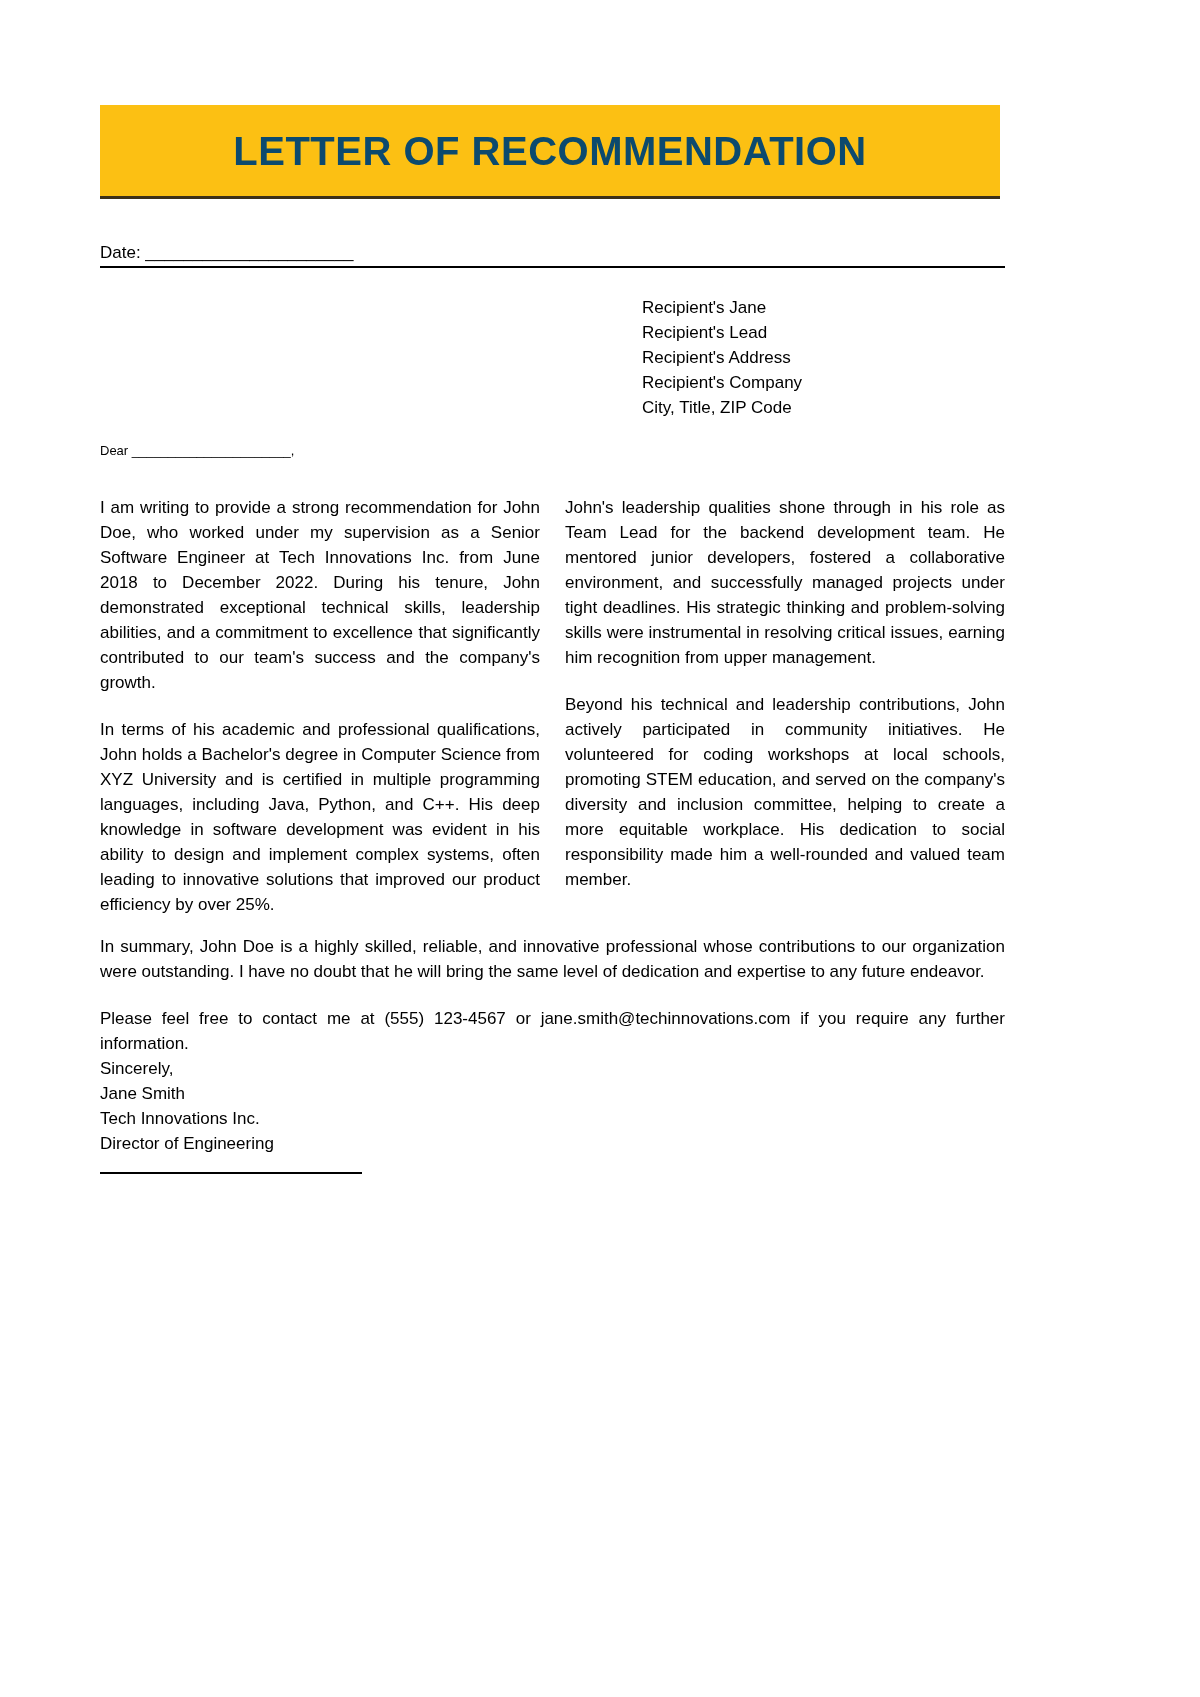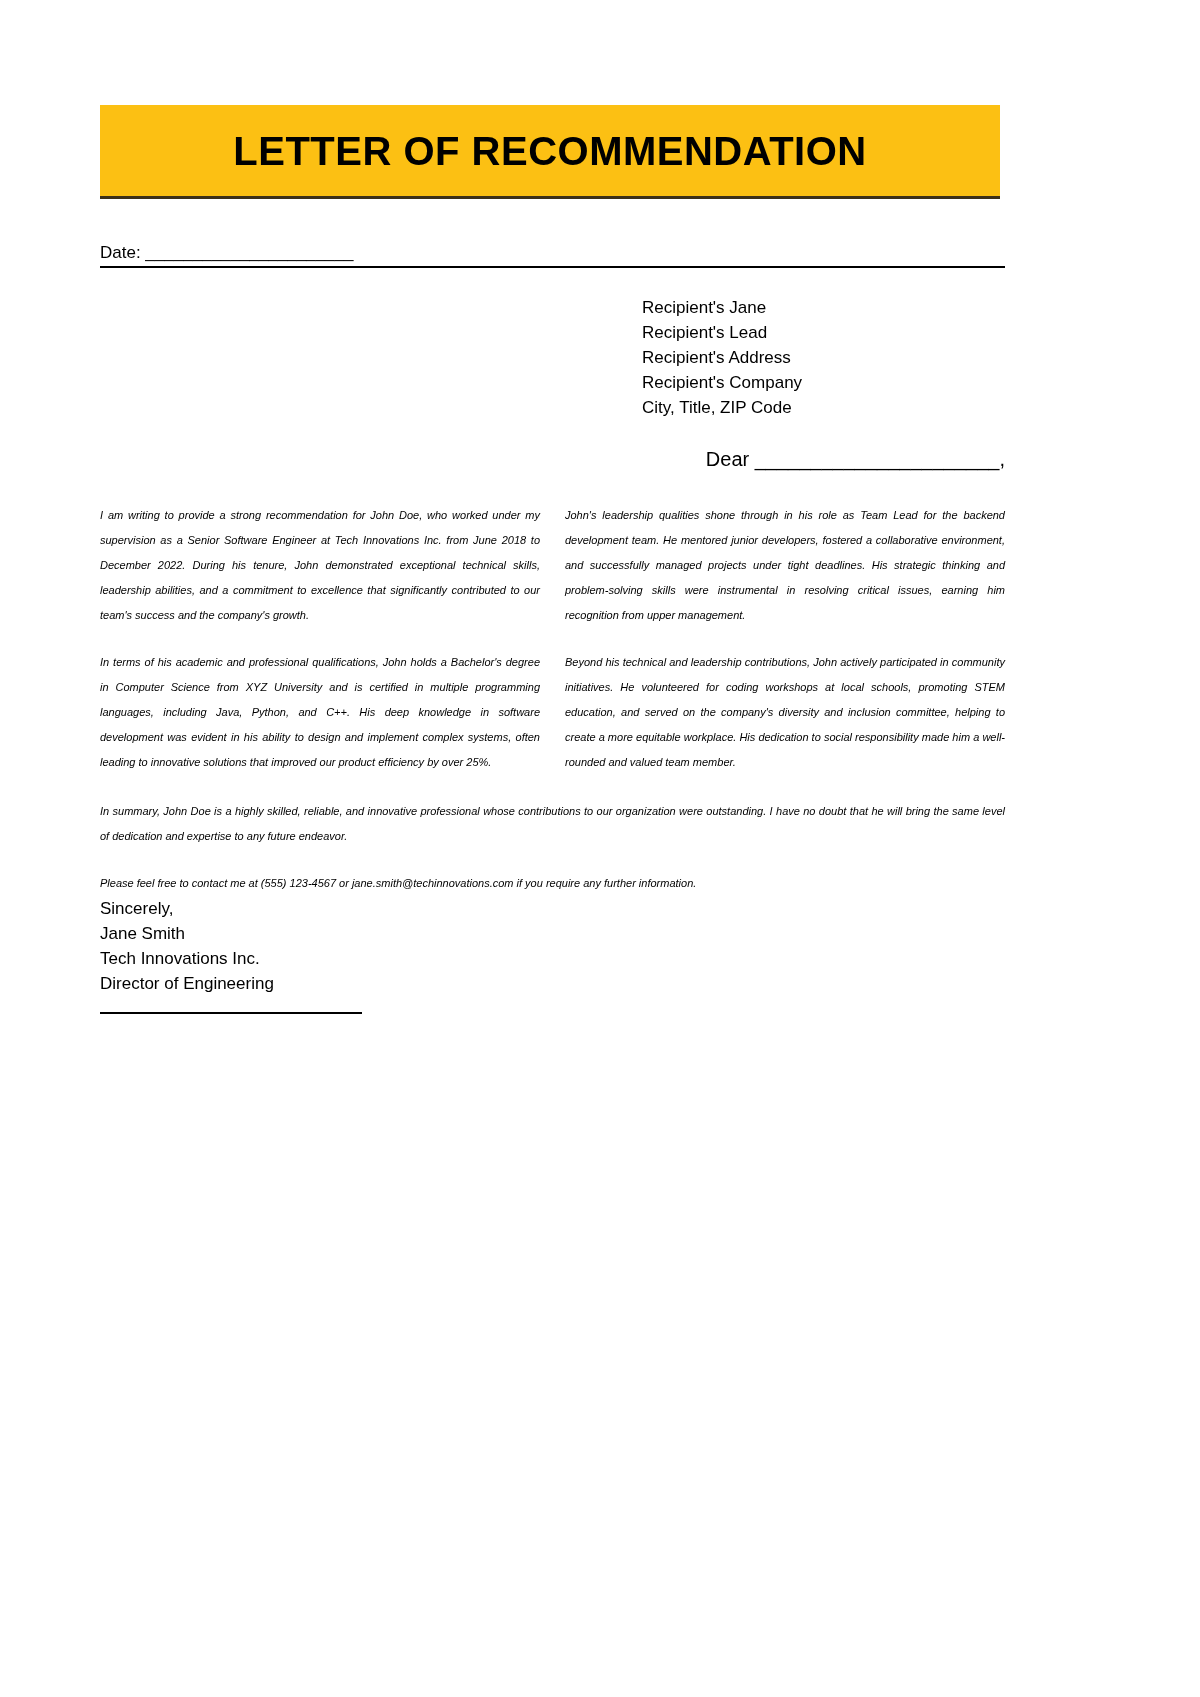--- a/index.html
+++ b/index.html
@@ -36,21 +36,21 @@
     background: #FCC013;
     display: flex;
     align-items: center;
     justify-content: center;
     border-bottom: 3px solid #3d3017;
   }
   .title-banner .title-text {
     font-size: 40px;
     font-weight: bold;
     letter-spacing: 0.5px;
-    color: #000000;
+    color: #0c4a6e;
     line-height: 1;
     white-space: nowrap;
   }
 
   
   .date-row {
     position: relative;
     margin-top: 43px;
     width: 905px;
     height: 30px;
@@ -79,55 +79,53 @@
     width: 363px;
   }
   .recipient-line {
     font-size: 17px;
     line-height: 25px;
     white-space: pre;
   }
 
   
   .salutation {
-    margin-top: 28px;
-    font-size: 20px;
+    margin-top: 20px;
+    font-size: 13px;
     line-height: 22px;
     white-space: pre;
-    text-align: right;
   }
 
   
   .columns {
     margin-top: 33px;
     width: 905px;
     display: flex;
     justify-content: space-between;
   }
   .col {
     width: 440px;
   }
   .col p,
   .full p {
     margin: 0 0 22px 0;
-    font-size: 11px;
+    font-size: 17px;
     line-height: 25px;
     text-align: justify;
     text-justify: inter-word;
     hyphens: none;
-    font-style: italic;
   }
   .col p:last-child,
   .full p:last-child {
     margin-bottom: 0;
   }
 
   
   .full {
-    margin-top: 24px;
+    margin-top: 17px;
     width: 905px;
   }
 
   
   .signature {
     width: 905px;
   }
   .signature .sig-line-text {
     font-size: 17px;
     line-height: 25px;

